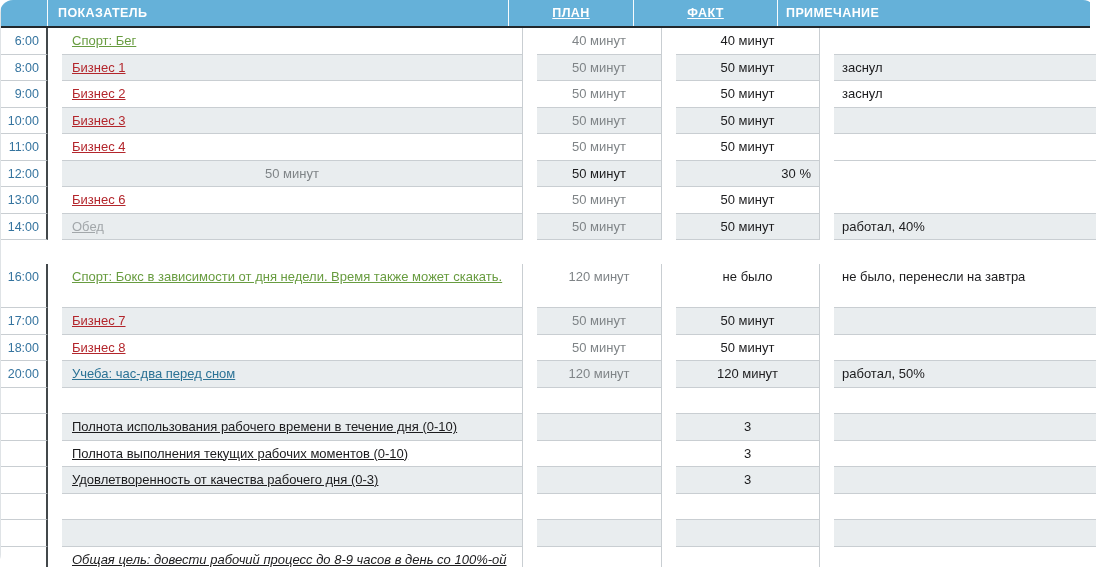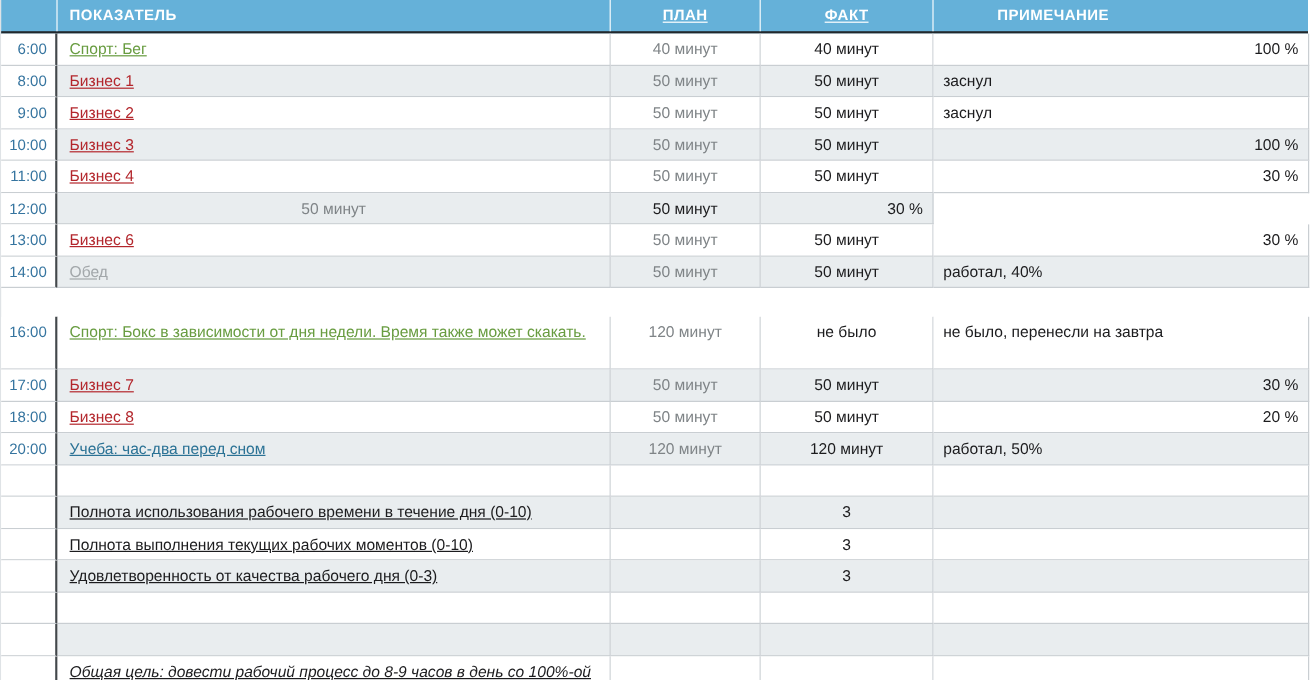--- a/index.html
+++ b/index.html
@@ -12,29 +12,29 @@
     --plan-text:#7f8487;
     --dark-text:#1c1c1e;
     --green:#689c40;
     --red:#b3262c;
     --muted:#a2a7aa;
     --teal:#2b7295;
     --stripe:#e9edef;
   }
   html,body{margin:0;padding:0;background:#ffffff;}
   body{font-family:"Liberation Sans","DejaVu Sans",sans-serif;font-size:13px;color:var(--dark-text);}
-  .canvas{position:relative;width:1096px;height:567px;background:#fff;overflow:hidden;}
+  .canvas{position:relative;width:1096px;height:567px;background:#fff;overflow:hidden;border-radius:13px;}
   .table{position:absolute;left:0;top:0;width:1090px;border-left:1px solid var(--edge);box-sizing:border-box;}
   .header{display:grid;grid-template-columns:47px 461px 125px 144px 313px;height:28px;background:var(--header-bg);border-bottom:2px solid var(--header-line);box-sizing:border-box;}
   .hcell{display:flex;align-items:center;color:#ffffff;font-weight:bold;font-size:12.5px;letter-spacing:.4px;border-right:1px solid rgba(255,255,255,.95);box-sizing:border-box;overflow:hidden;}
-  .hcell:last-child{border-right:1px solid rgba(255,255,255,0);margin-left:45px;}
+  .hcell:last-child{border-right:1px solid rgba(255,255,255,0);}
   .hcell.indicator{padding-left:10px;}
   .hcell.plan,.hcell.fact{justify-content:center;text-decoration:underline;}
   .hcell.note{padding-left:8px;}
-  .row{display:grid;grid-template-columns:47px 461px 125px 144px 313px;height:26.5px;box-sizing:border-box;}
+  .row{display:grid;grid-template-columns:47px 461px 125px 144px 313px;height:26.5px;box-sizing:border-box;gap:14px;}
   .row.tall{height:44px;margin-top:24px;}
   .row.last{height:40px;}
   .cell{display:flex;align-items:flex-start;padding-top:5px;line-height:16px;border-right:1px solid var(--grid);border-bottom:1px solid var(--grid);box-sizing:border-box;overflow:hidden;background:#fff;}
   .row.stripe .cell{background:var(--stripe);}
   .row.stripe .cell.time{background:#fff;}
   .cell.time{justify-content:flex-end;padding-right:7px;color:var(--time-text);font-size:12.5px;border-right:2px solid var(--dark-line);}
   .cell.indicator{padding-left:10px;padding-right:8px;text-decoration:underline;}
   .cell.plan{justify-content:center;color:var(--plan-text);}
   .cell.fact{justify-content:center;color:var(--dark-text);}
   .cell.note{padding-left:8px;padding-right:8px;color:var(--dark-text);}

